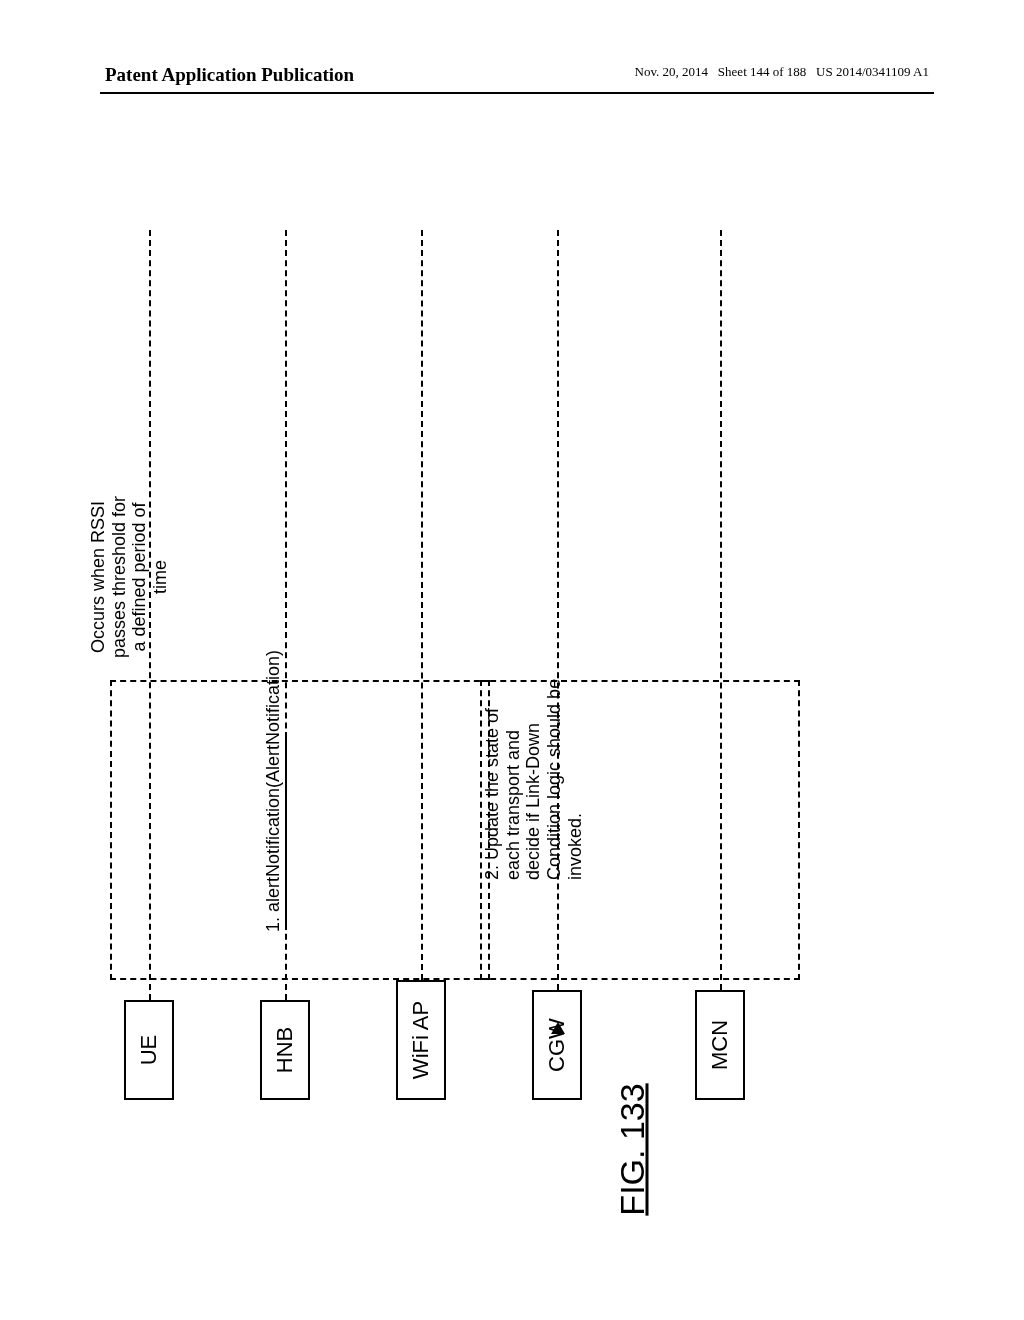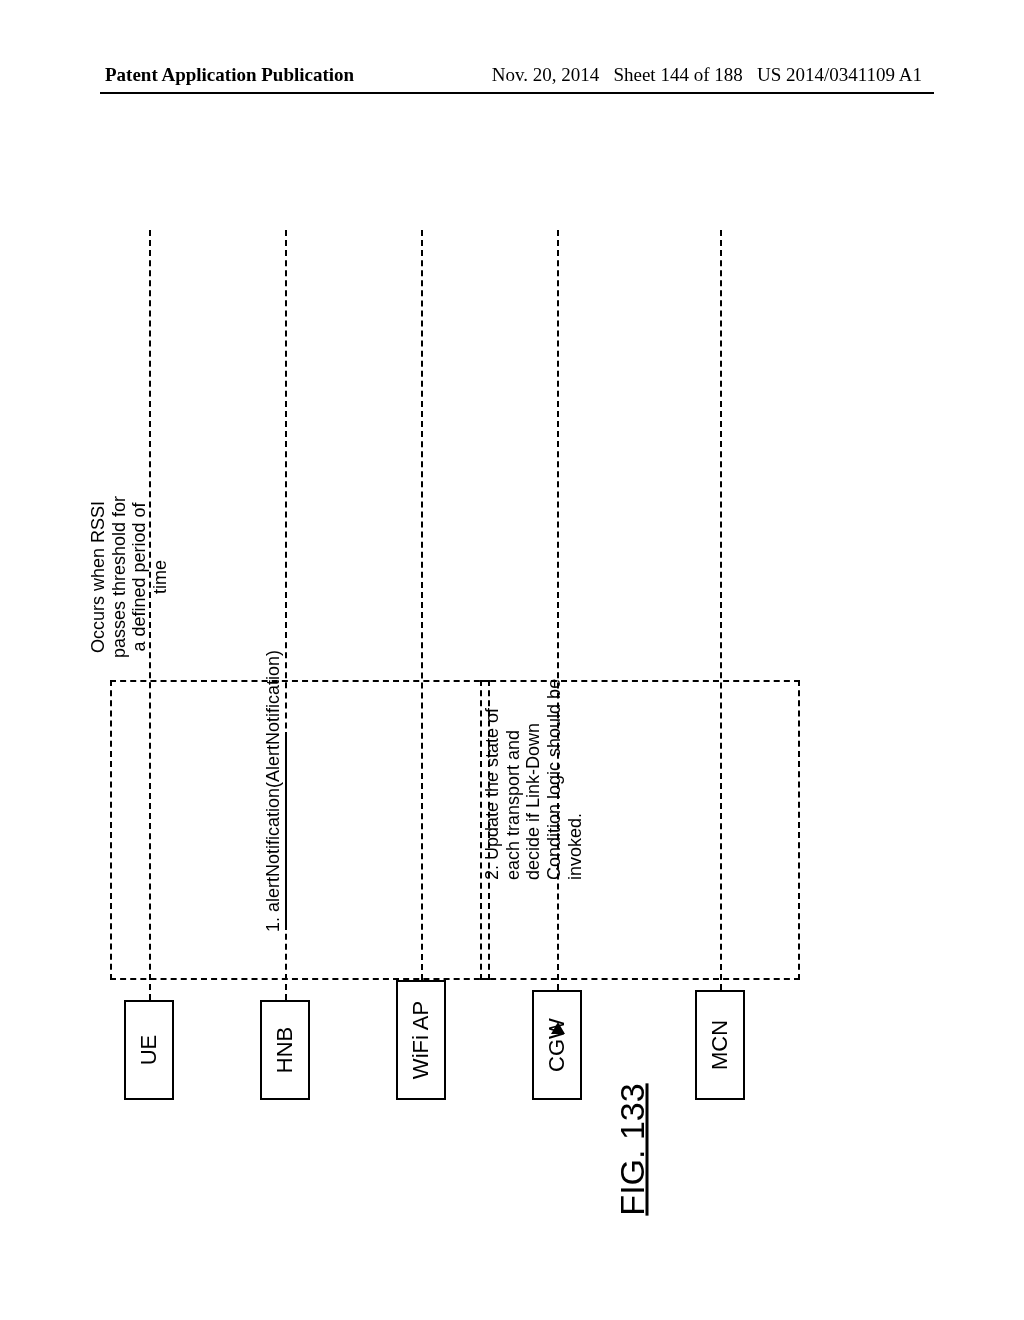--- a/index.html
+++ b/index.html
@@ -1,20 +1,20 @@
 <!DOCTYPE html>
 <html><head>
 <meta charset="utf-8">
 <style>
   * { margin: 0; padding: 0; box-sizing: border-box; }
   html, body { width: 1024px; height: 1320px; background: #fff; font-family: "Times New Roman", Times, serif; color: #000; }
   .page { position: relative; width: 1024px; height: 1320px; }
   .hdr { position: absolute; top: 64px; left: 0; right: 0; }
   .hdr-left { position: absolute; left: 105px; font-weight: bold; font-size: 19px; }
-  .hdr-right { position: absolute; right: 102px; font-size: 19px; white-space: pre; }
+  .hdr-right { position: absolute; right: 95px; font-size: 13px; white-space: pre; }
   .hdr-rule { position: absolute; top: 28px; left: 100px; right: 90px; border-top: 2px solid #000; }
 
   .diagram { position: absolute; left: 100px; top: 200px; width: 760px; height: 900px; }
 
   .rot-outer { position: absolute; }
   .rot-outer.left  { left: 0;   top: 0; width: 380px; height: 900px; }
   .rot-outer.right { left: 380px; top: 0; width: 380px; height: 900px; }
 
   .rot-wrap { position: absolute; left: 50%; top: 50%; width: 900px; height: 380px; transform: translate(-50%, -50%) rotate(-90deg); transform-origin: center center; }
 

